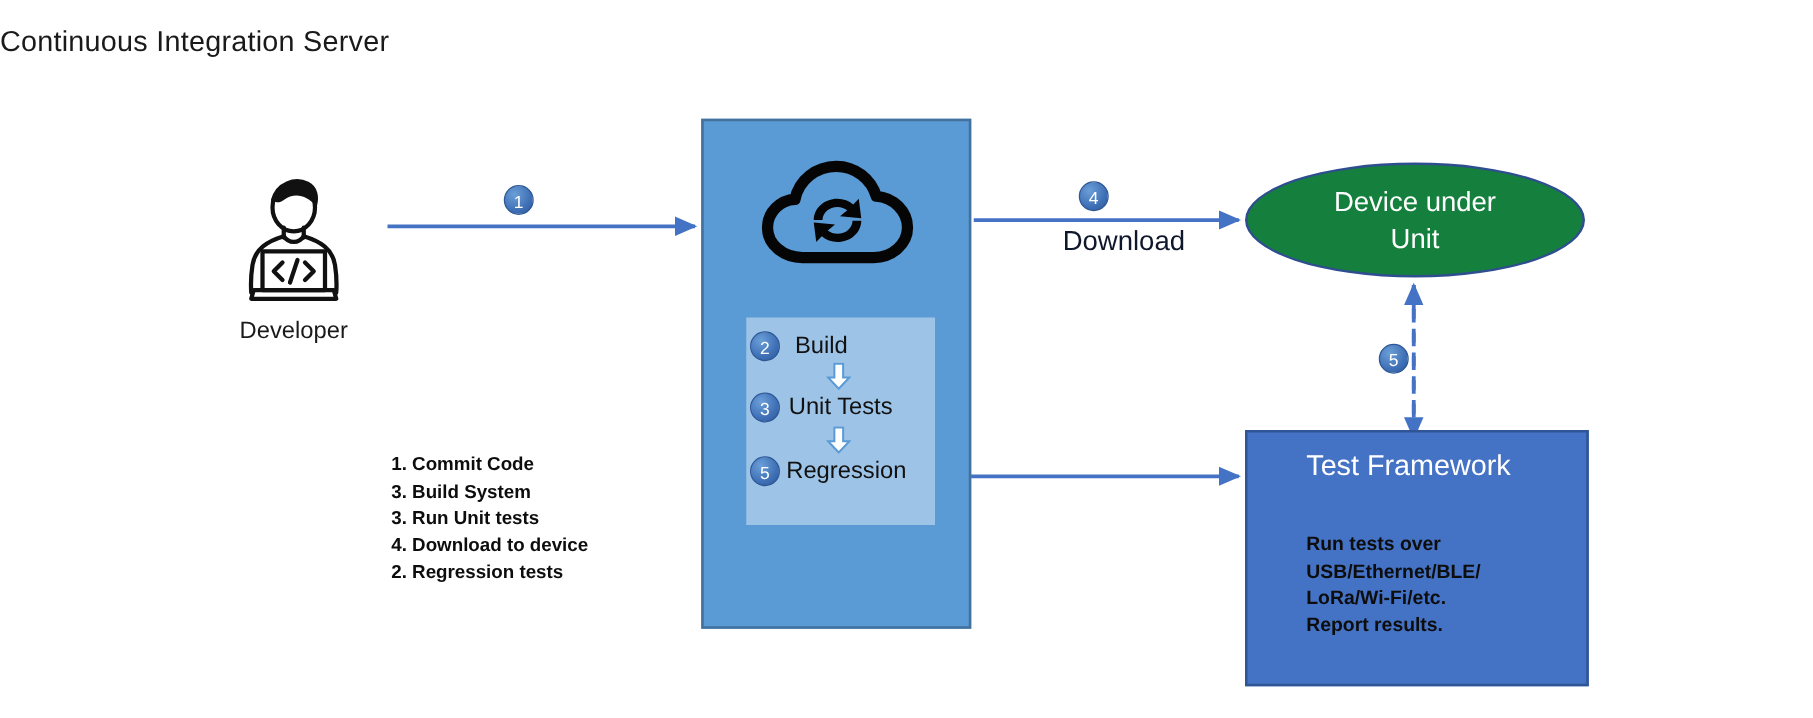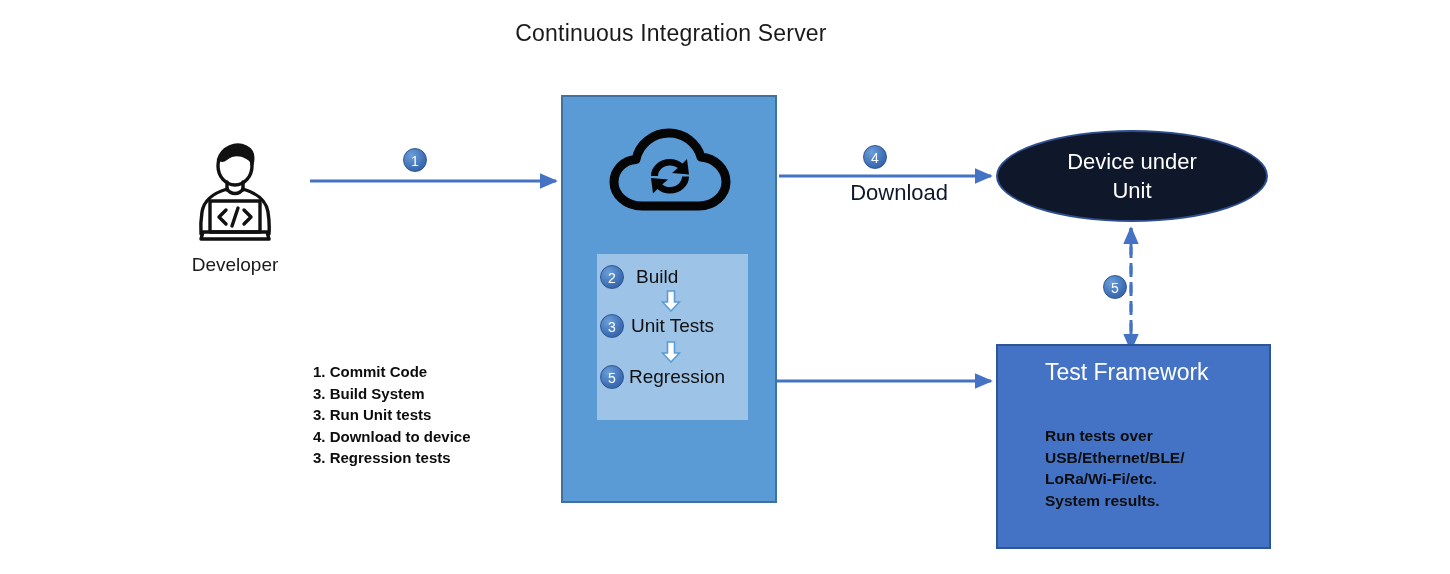--- a/index.html
+++ b/index.html
@@ -16,21 +16,20 @@
     height: 574px;
     background: #ffffff;
     overflow: hidden;
   }
   .abs { position: absolute; }
 
   
   #diagram-title {
     left: 0; top: 20px;
     width: 1342px;
-    text-align: center;
     font-size: 23px;
     color: #1a1a1a;
     letter-spacing: 0.2px;
   }
 
   
   #developer-group { left: 180px; top: 138px; width: 110px; }
   #developer-icon { display:block; }
   #developer-label {
     width: 110px;
@@ -104,21 +103,21 @@
     font-size: 15px;
     font-weight: bold;
     color: #0d0d0d;
     line-height: 21.5px;
   }
 
   
   #device-under-test {
     left: 996px; top: 130px;
     width: 272px; height: 92px;
-    background: #0f172a;
+    background: #15803d;
     border: 2px solid #2E4E8F;
     border-radius: 50%;
     box-sizing: border-box;
     display: flex;
     align-items: center;
     justify-content: center;
   }
   #device-under-test .dut-text {
     color: #ffffff;
     font-size: 22px;
@@ -279,23 +278,23 @@
     </div>
   </div>
 
   <div class="num-circle standalone" id="badge-5-dut">5</div>
 
   <div class="abs" id="test-framework-box"></div>
   <div class="abs" id="test-framework-title">Test Framework</div>
   <div class="abs" id="test-framework-body">Run tests over
 USB/Ethernet/BLE/
 LoRa/Wi-Fi/etc.
-System results.</div>
+Report results.</div>
 
   <div class="abs" id="legend-list">
     <div>1. Commit Code</div>
     <div>3. Build System</div>
     <div>3. Run Unit tests</div>
     <div>4. Download to device</div>
-    <div>3. Regression tests</div>
+    <div>2. Regression tests</div>
   </div>
 
 </div>
 
 </body></html>

